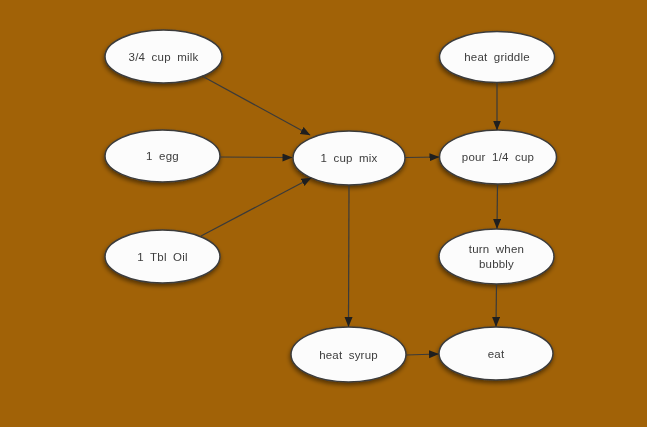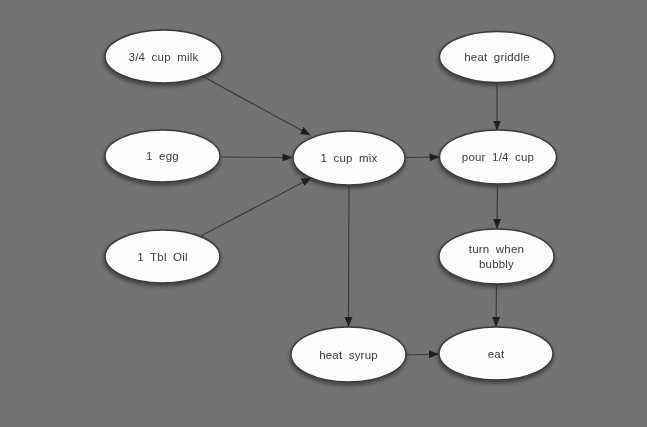--- a/index.html
+++ b/index.html
@@ -5,21 +5,21 @@
   html, body {
     margin: 0;
     padding: 0;
     background: #ffffff;
     font-family: "Liberation Sans", "DejaVu Sans", sans-serif;
   }
   .canvas {
     position: relative;
     width: 647px;
     height: 427px;
-    background: #737373;
+    background: #a16207;
     overflow: hidden;
   }
   svg { display: block; }
   .edge {
     stroke: #3a3a3a;
     stroke-width: 1.2;
     fill: none;
   }
   .node-ellipse {
     fill: #fcfcfc;

